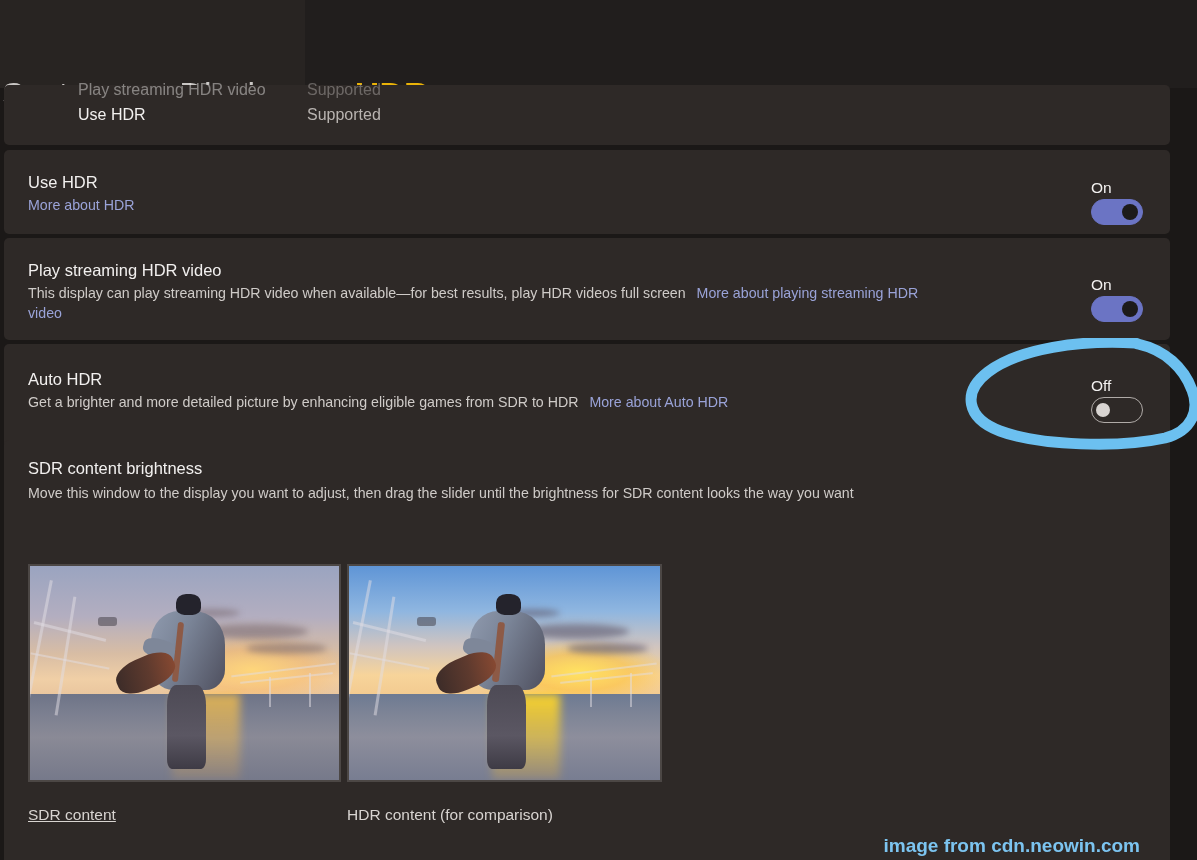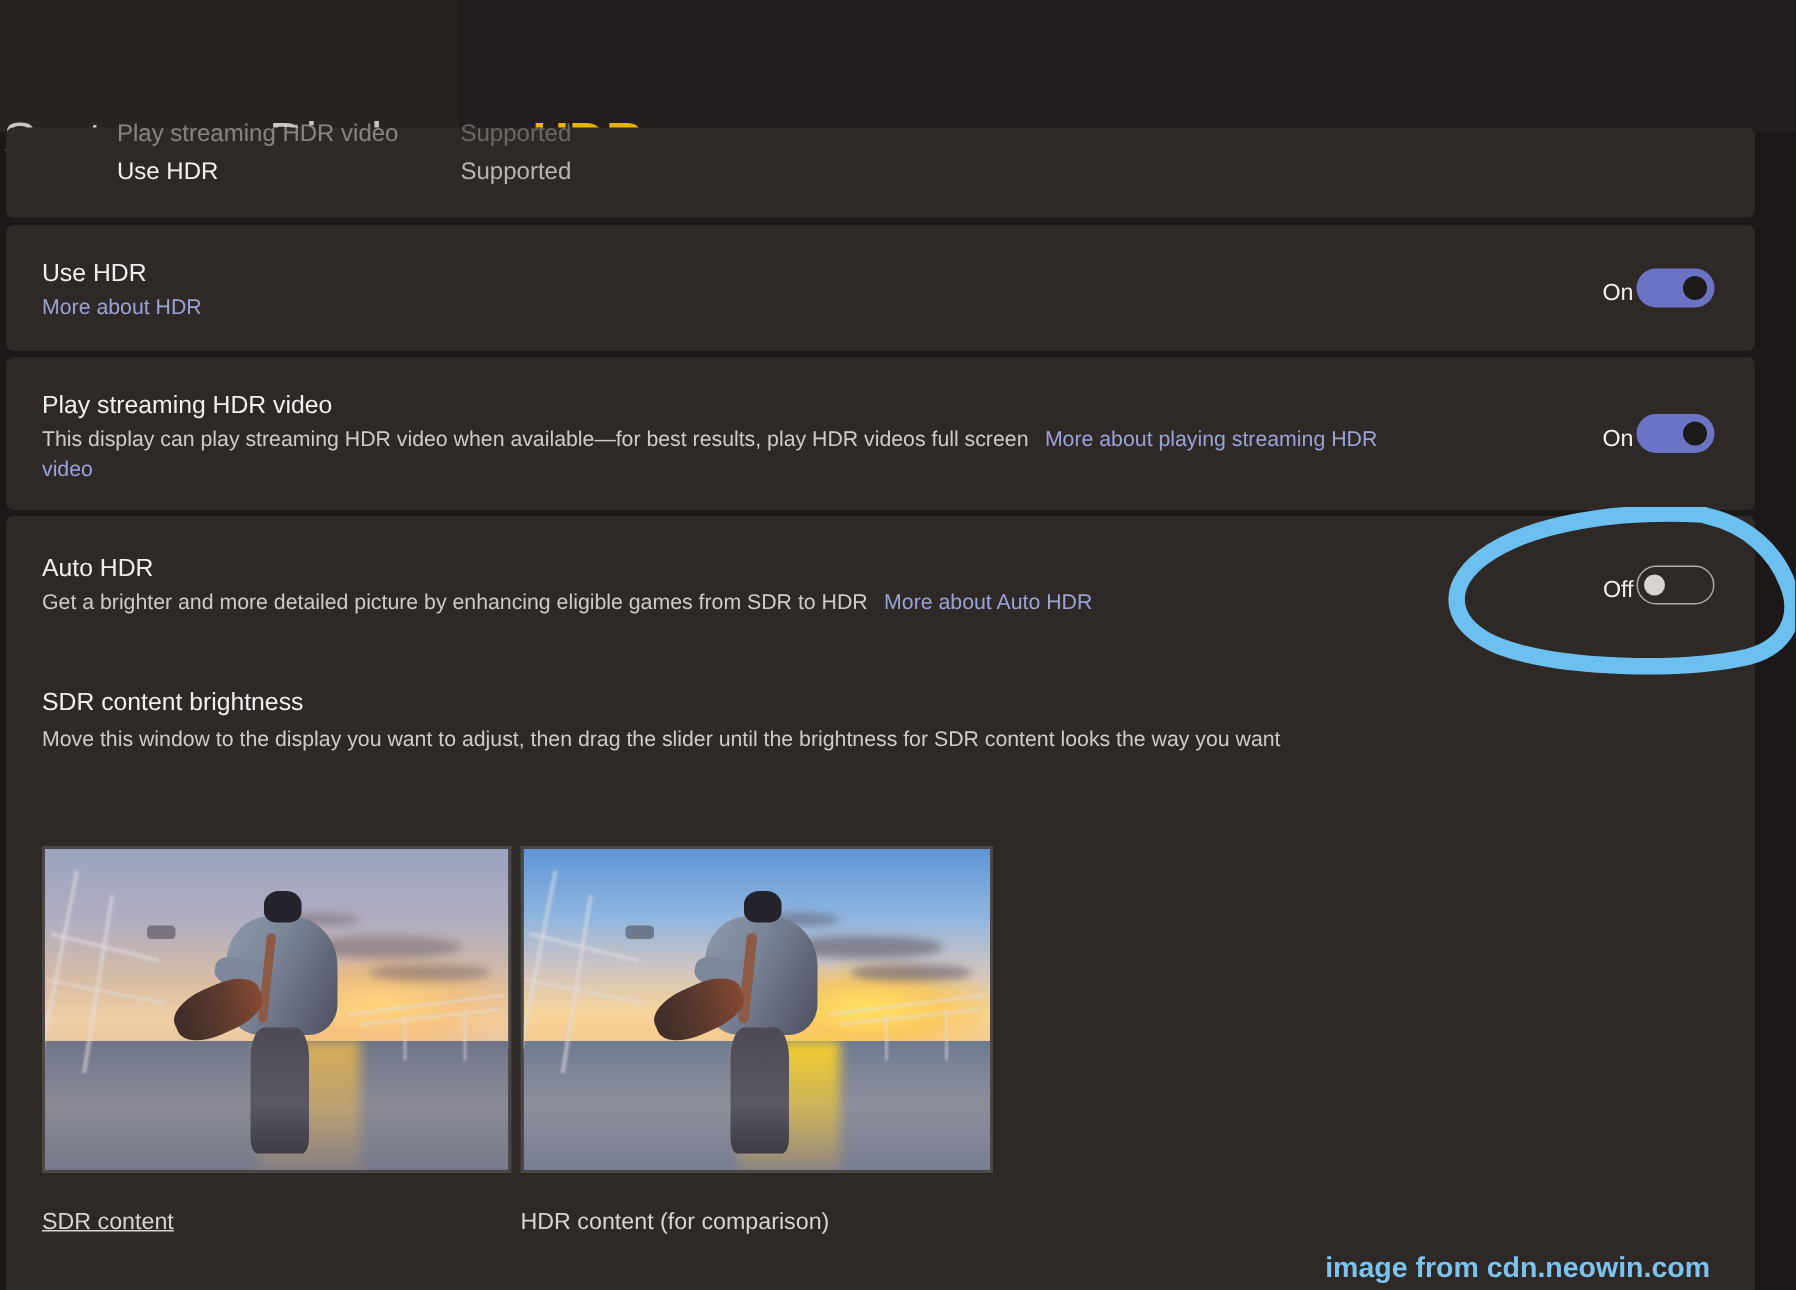--- a/index.html
+++ b/index.html
@@ -50,21 +50,21 @@
   .cap-row {
     position:absolute; display:flex; width:100%;
     font-size:16px; line-height:22px;
   }
   .cap-label { position:absolute; color:#f2f0ef; }
   .cap-value { position:absolute; color:#b9b4b1; }
   .cap-clipped { opacity:.45; }
 
   
   .toggle-wrap {
-    position:absolute; right:27px; display:flex; align-items:flex-end; gap:2px;
+    position:absolute; right:27px; display:flex; align-items:flex-start; gap:2px;flex-direction:column;
   }
   .toggle-state { font-size:15.5px; color:#f2f0ef; }
 
   .switch {
     position:relative; width:52px; height:26px; border-radius:13px;
     cursor:pointer; flex:none;
   }
   .switch.on  { background:#6b74c4; border:1px solid #6b74c4; }
   .switch.off { background:transparent; border:1px solid #b0aba8; }
   .knob { position:absolute; top:50%; transform:translateY(-50%); border-radius:50%; }

